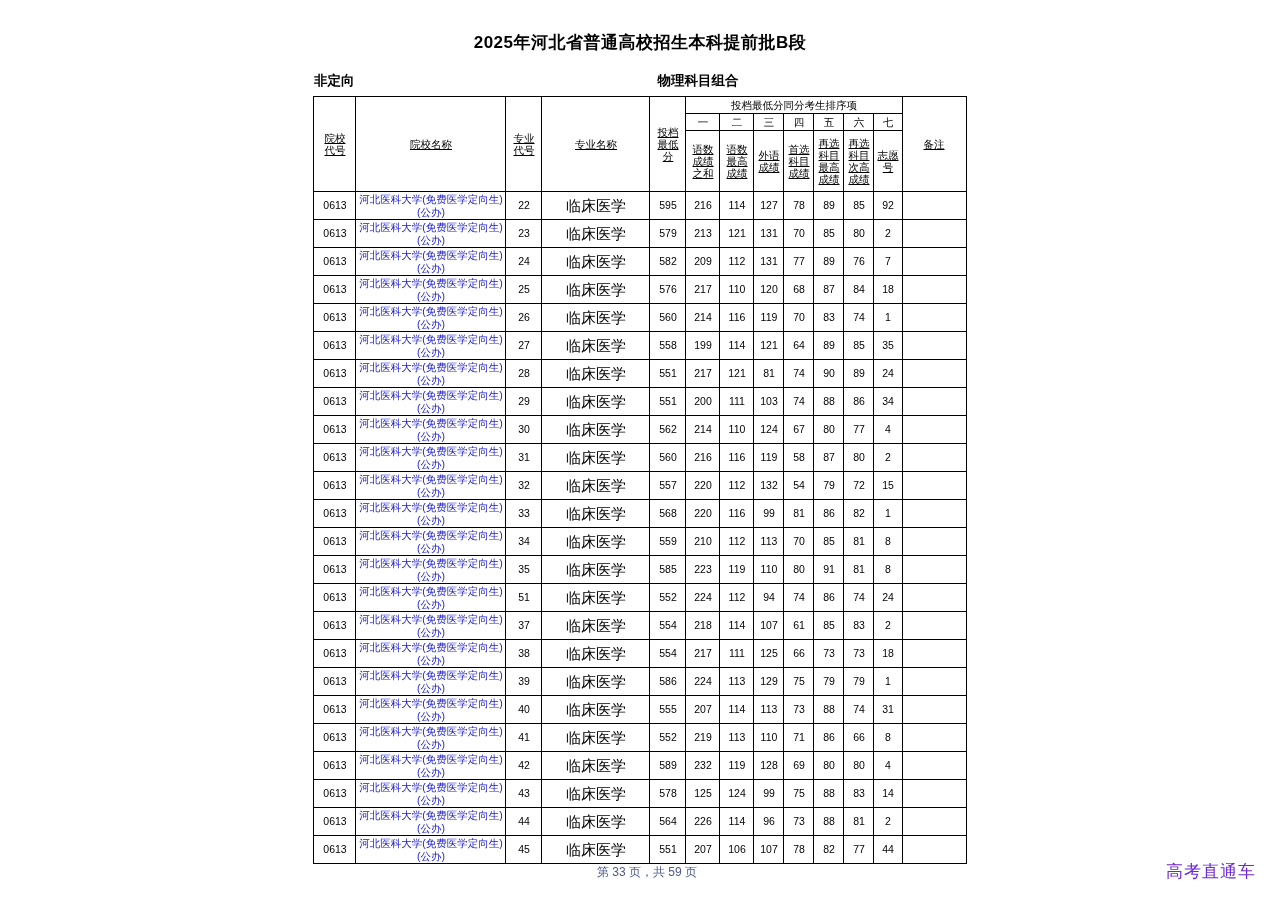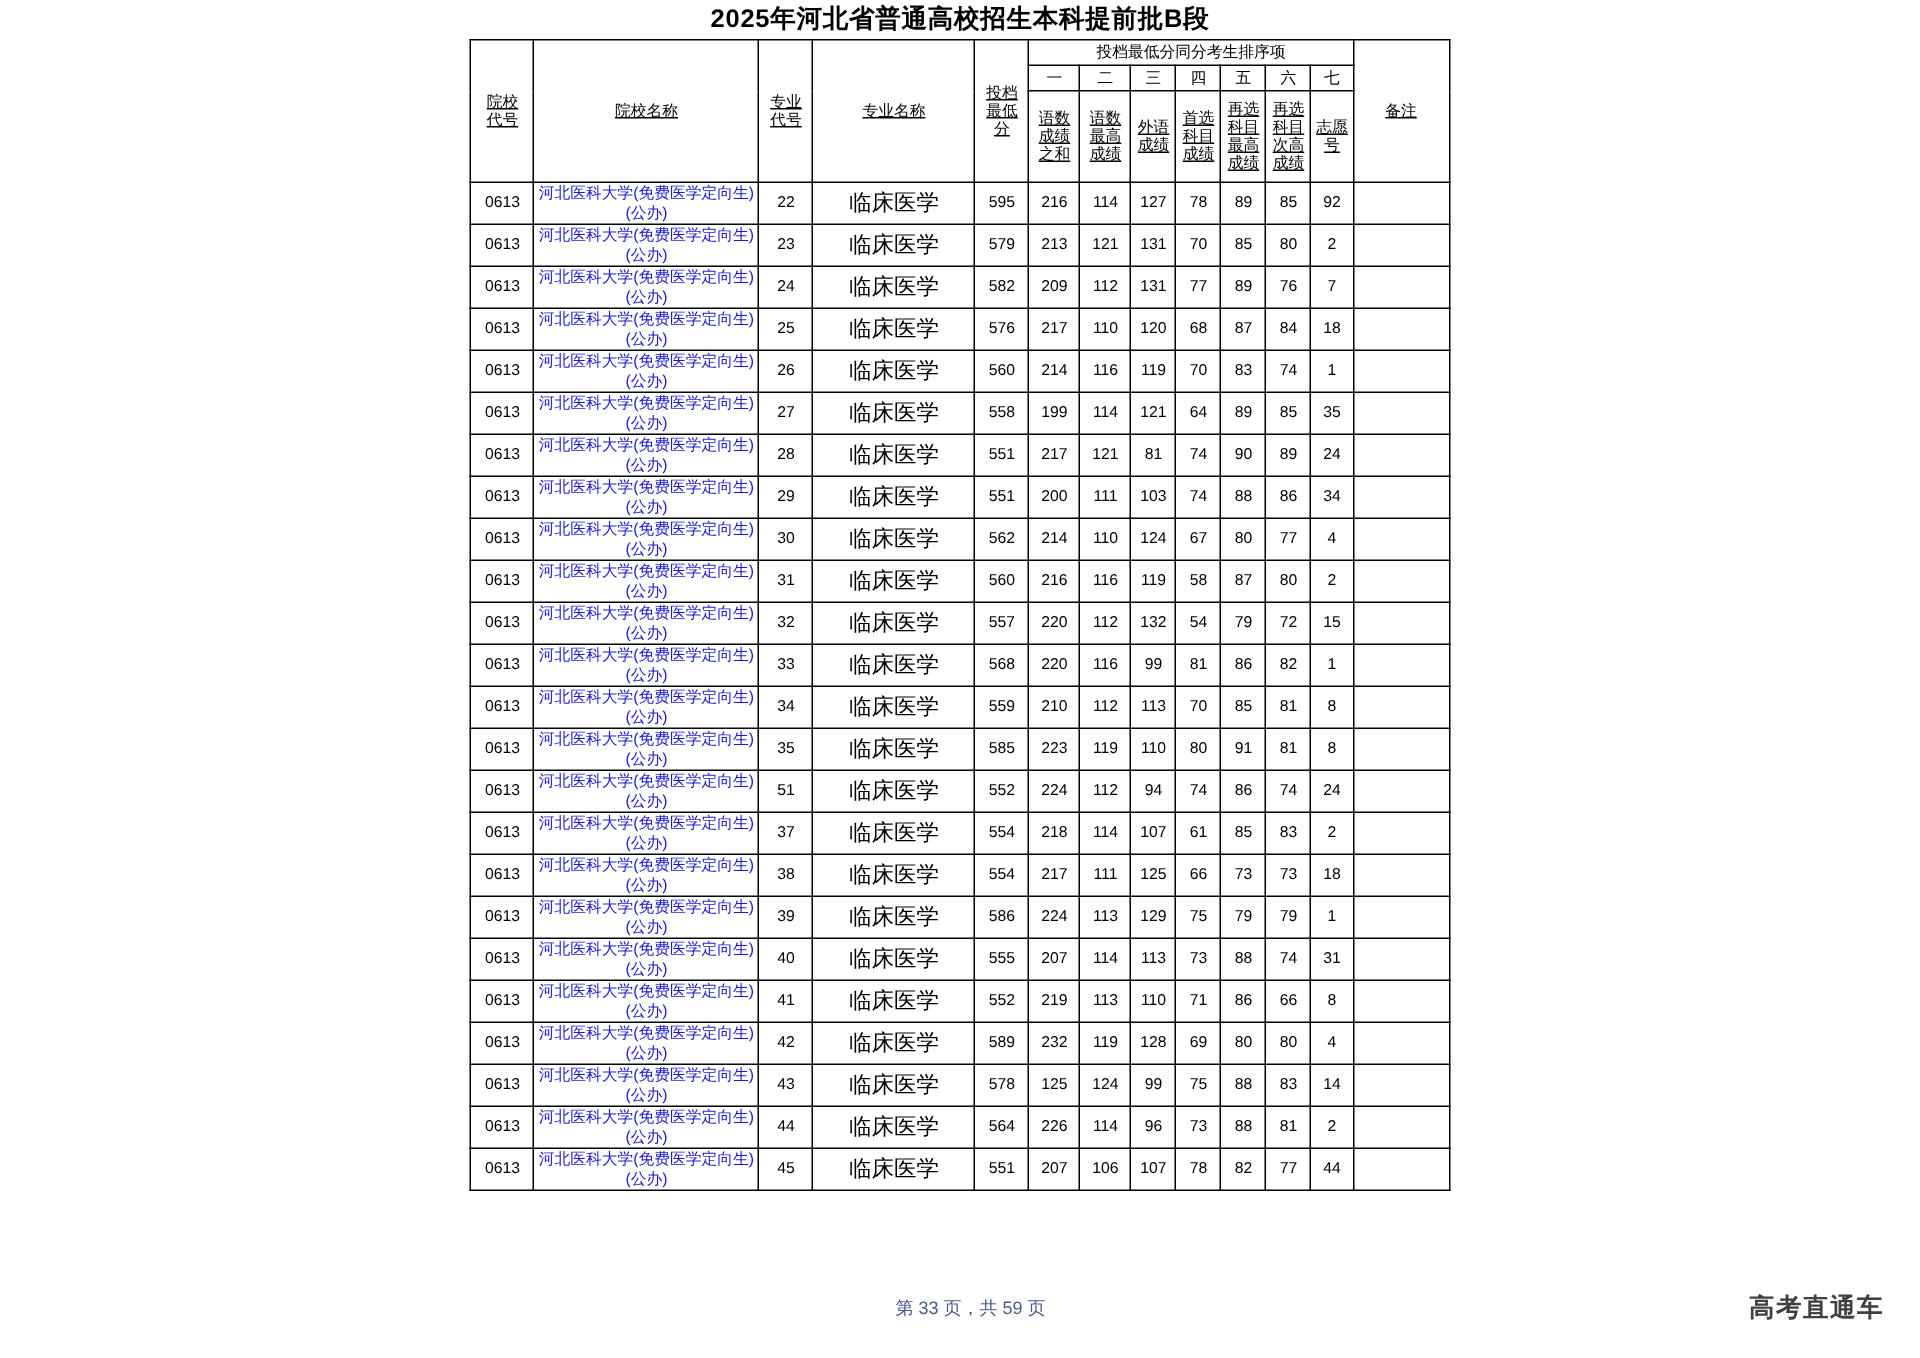--- a/index.html
+++ b/index.html
@@ -16,20 +16,21 @@
     overflow: hidden;
   }
   .page {
     position: relative;
     width: 1280px;
     height: 905px;
     box-sizing: border-box;
   }
   .title-block {
     text-align: center;
+    padding-top: 30px;
   }
   .title-line {
     font-size: 17px;
     font-weight: bold;
     line-height: 26px;
     letter-spacing: 0.5px;
   }
   .subheader {
     position: relative;
     width: 652px;
@@ -132,34 +133,38 @@
     bottom: 24px;
     text-align: center;
     font-size: 12px;
     color: #4a5a8a;
   }
   .watermark {
     position: absolute;
     right: 24px;
     bottom: 22px;
     font-size: 17px;
-    font-weight: bold;
-    color: #404040;
+    font-weight: normal;
+    color: #6d28d9;
     letter-spacing: 1px;
   }
 </style>
 </head>
 <body>
 
 <div class="page">
 
   <div class="title-block">
     <div class="title-line">2025年河北省普通高校招生本科提前批B段</div>
   </div>
 
+  <div class="subheader">
+    <div class="left">非定向</div>
+    <div class="center">物理科目组合</div>
+  </div>
 
   <table class="main">
     <colgroup>
       <col class="c-yxdh">
         <col class="c-yxmc">
         <col class="c-zydh">
         <col class="c-zymc">
         <col class="c-tdzdf">
       <col class="c-p1">
         <col class="c-p2">

